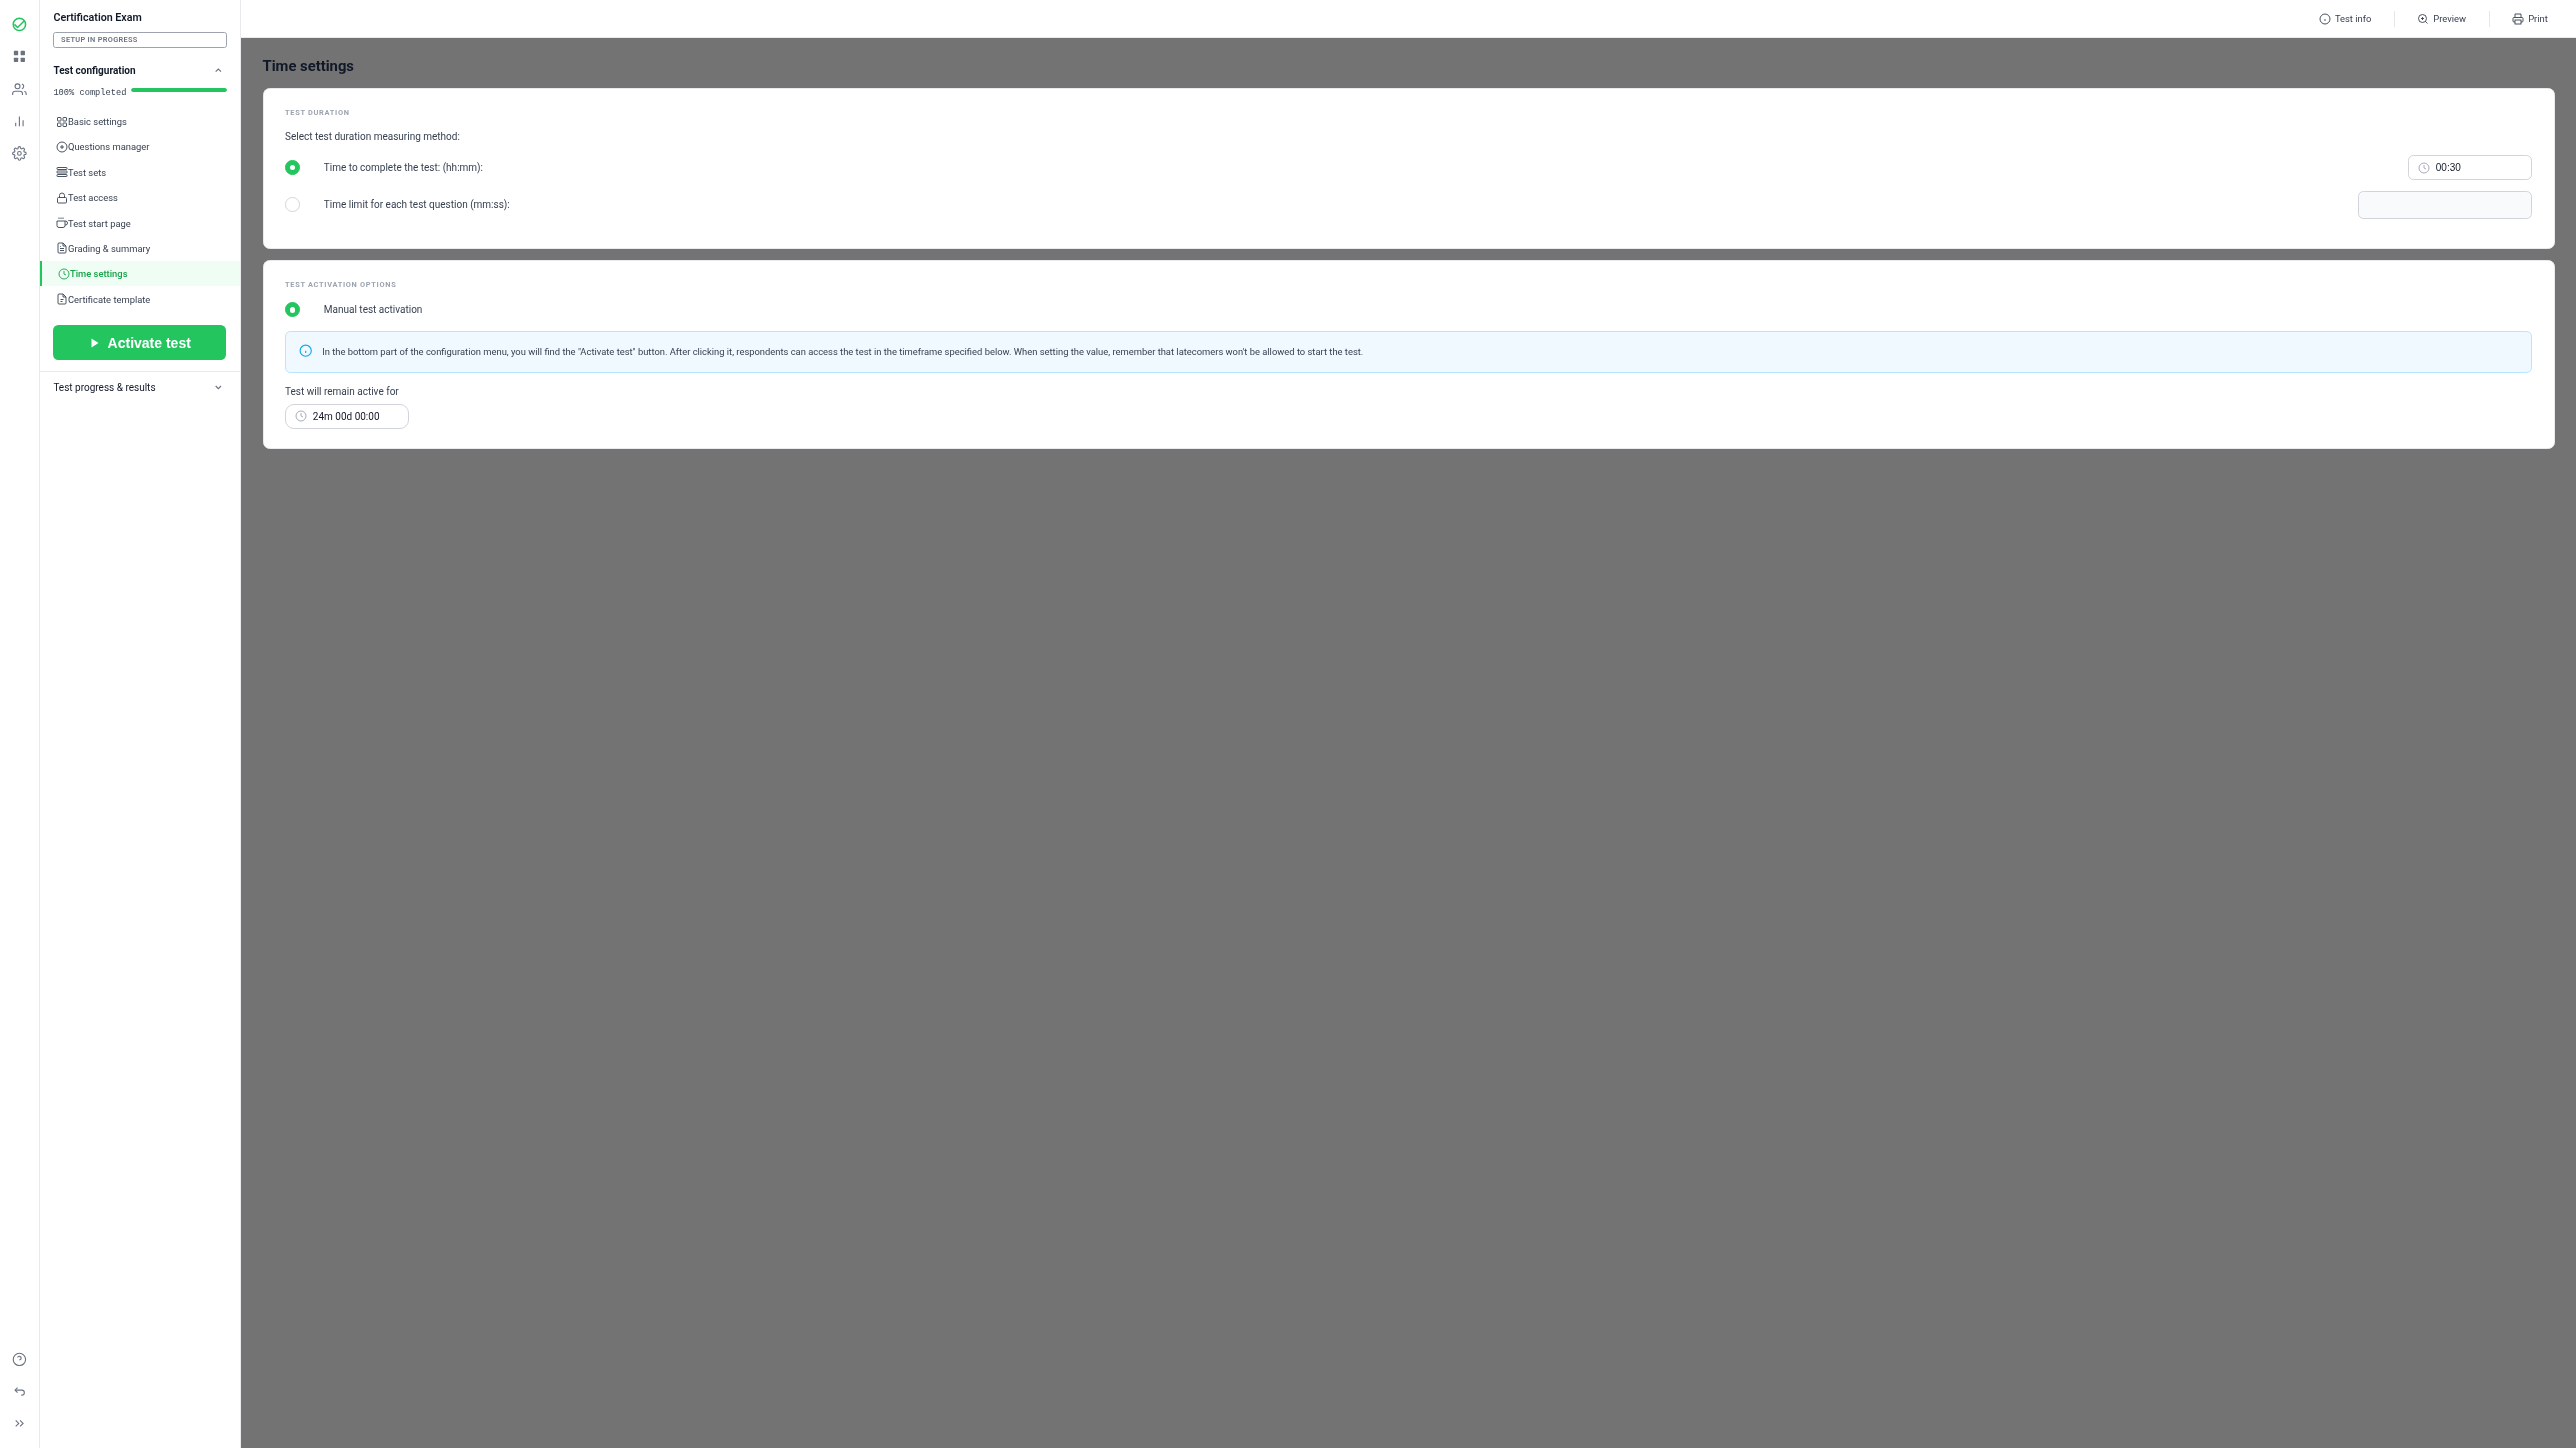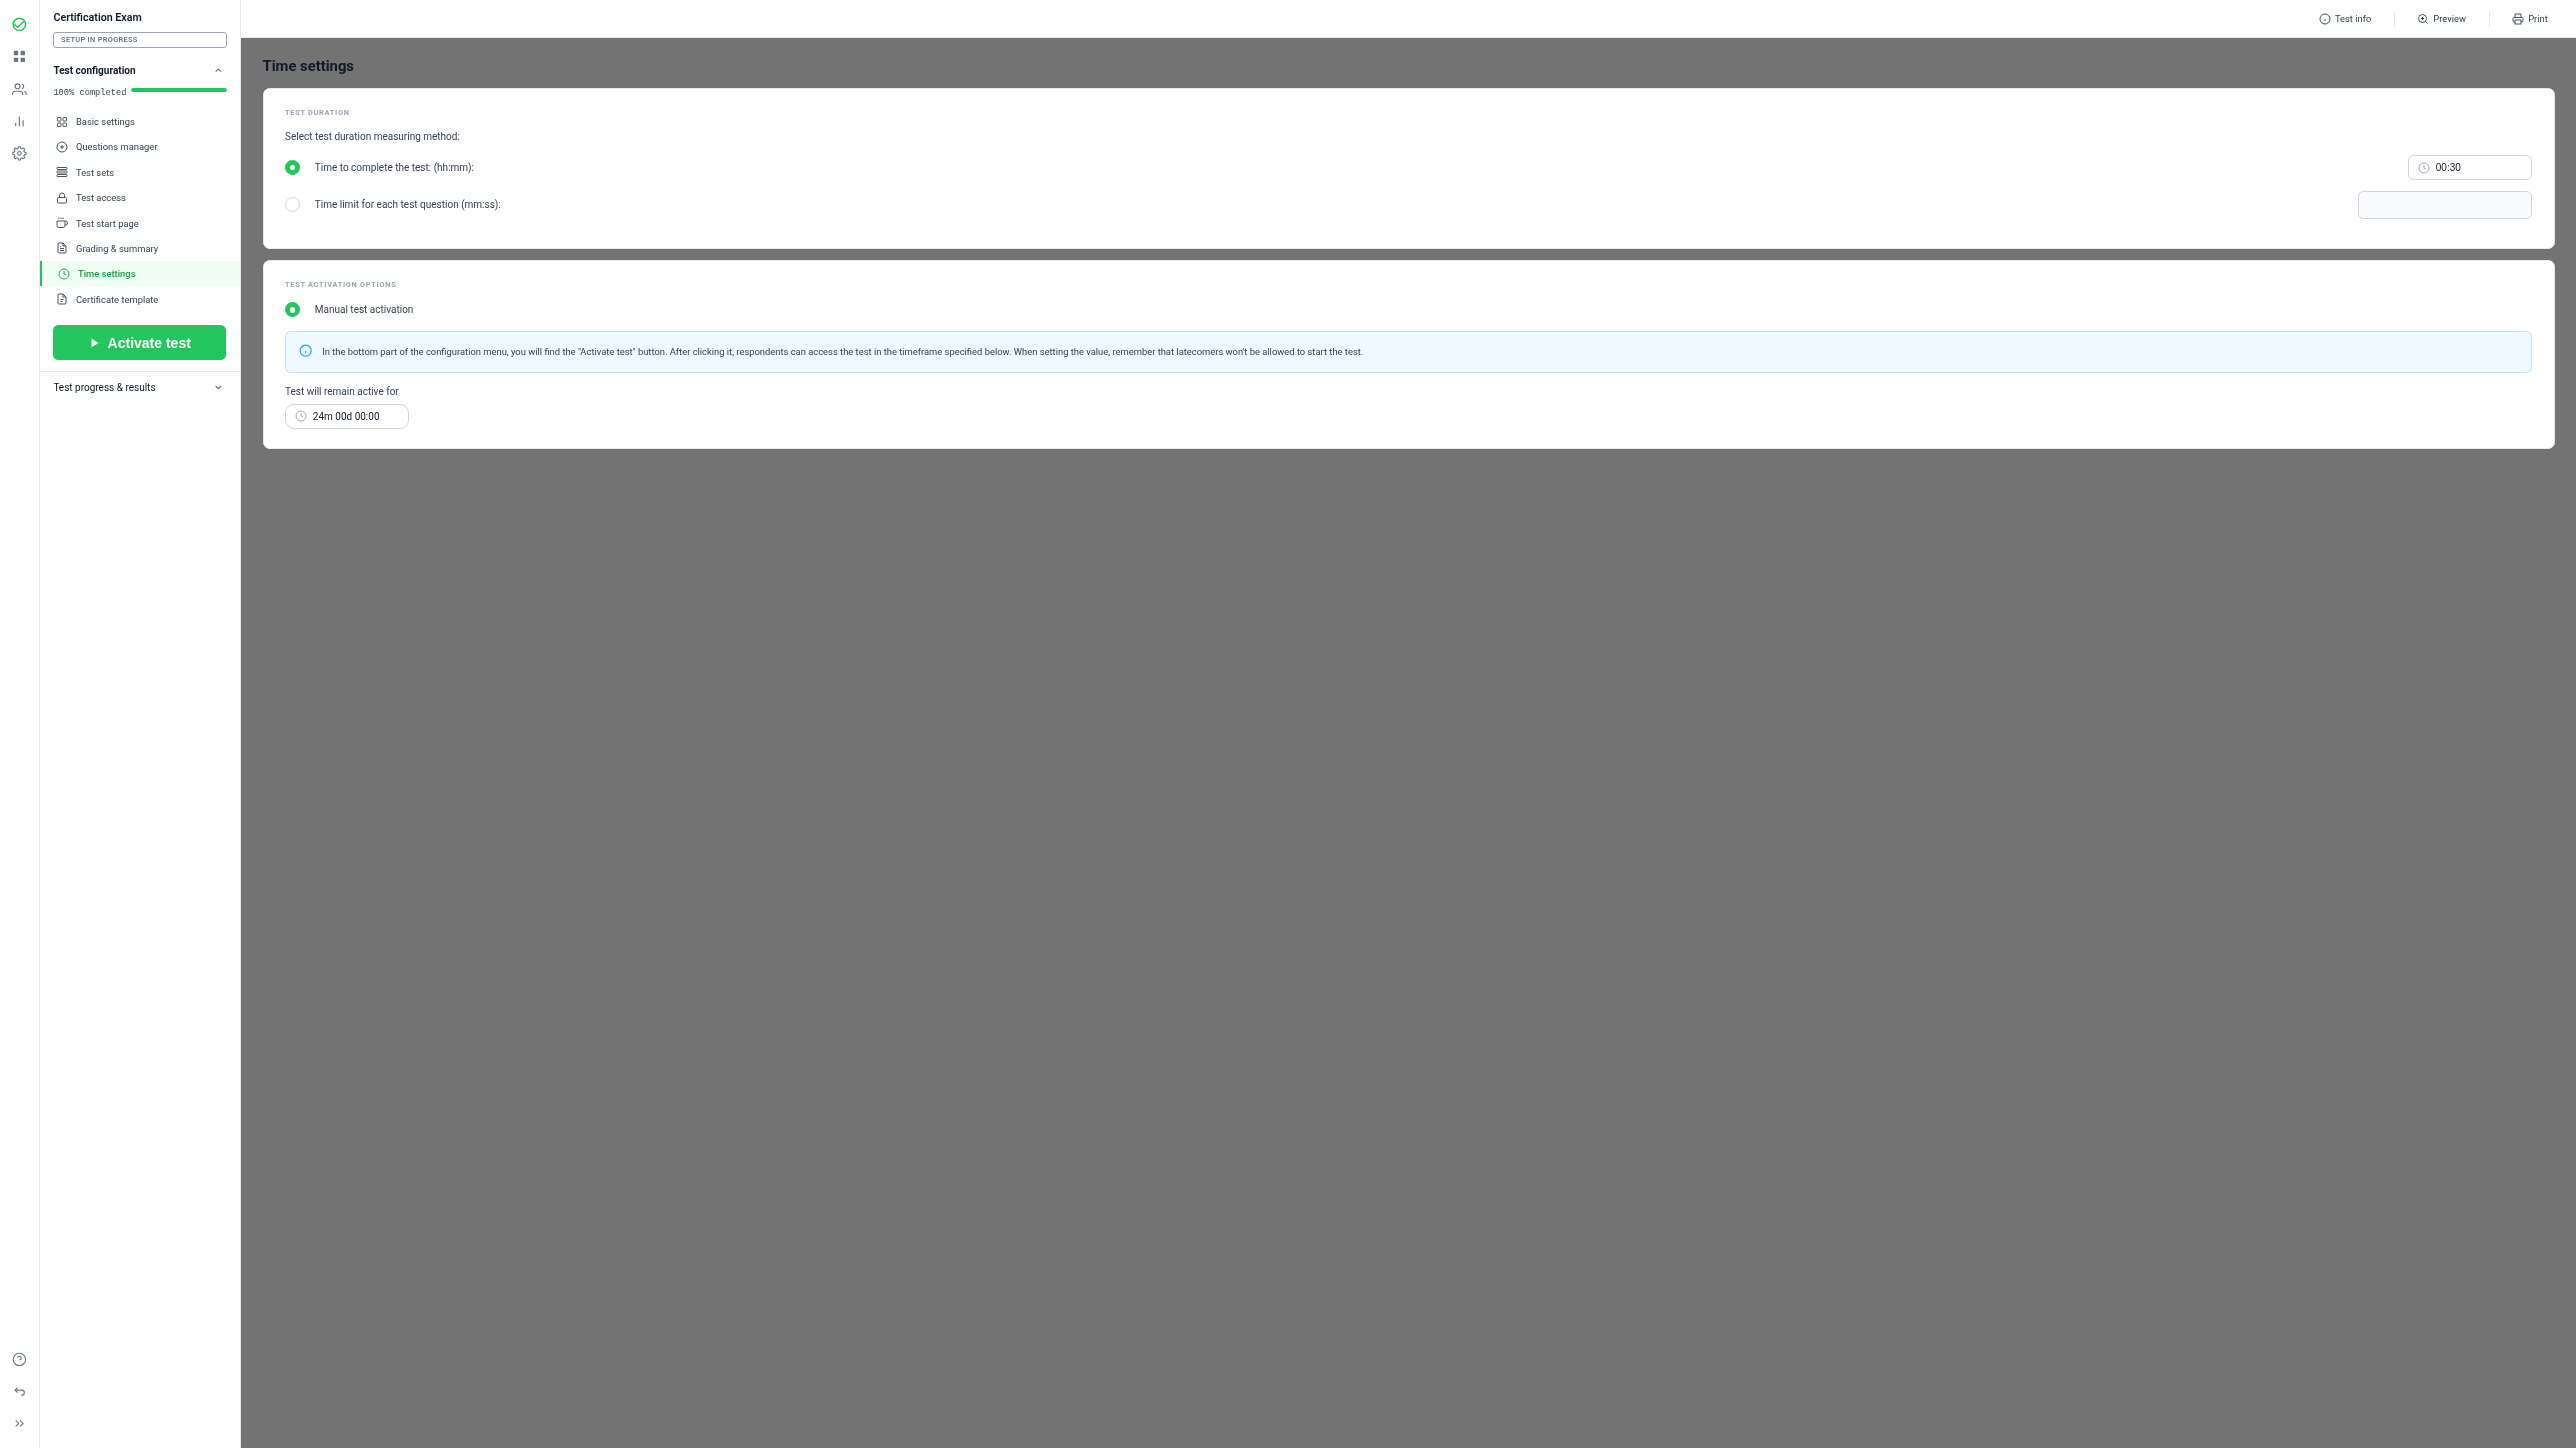--- a/index.html
+++ b/index.html
@@ -79,21 +79,21 @@
     .progress-label { font-size: 8.7px; color: #374151; }
     .progress-bar-bg {
       flex: 1; height: 4px; background: #e5e7eb; border-radius: 2px; overflow: hidden;
     }
     .progress-bar-fill {
       height: 100%; background: #22c55e; border-radius: 2px;
     }
 
     .nav-items { padding: 2.7px 0; }
     .nav-item {
-      display: flex; align-items: center; gap: 8px;
+      display: flex; align-items: center; 
       padding: 6.7px 13.4px 6.7px 16px;
       cursor: pointer; color: #374151; font-size: 9.4px;
       border-radius: 0;
       transition: background 0.15s;
     }
     .nav-item.active { background: #f0fdf4; color: #16a34a; font-weight: 500; border-left: 2px solid #22c55e; }
     .nav-item svg { width: 12px; height: 12px; flex-shrink: 0; }
 
     .activate-btn {
       margin: 10.7px 13.4px;
@@ -192,21 +192,21 @@
 
     .field-label {
       font-size: 10px;
       color: #374151;
       margin-bottom: 13.4px;
     }
 
     .radio-row {
       display: flex;
       align-items: center;
-      gap: 15px;
+      gap: 24px;
       margin-bottom: 10.7px;
     }
     .radio-btn {
       width: 14.8px; height: 14.8px;
       border-radius: 50%;
       border: 1.3px solid #d1d5db;
       display: flex; align-items: center; justify-content: center;
       cursor: pointer; flex-shrink: 0;
     }
     .radio-btn.checked { border-color: #22c55e; background: #22c55e; }

